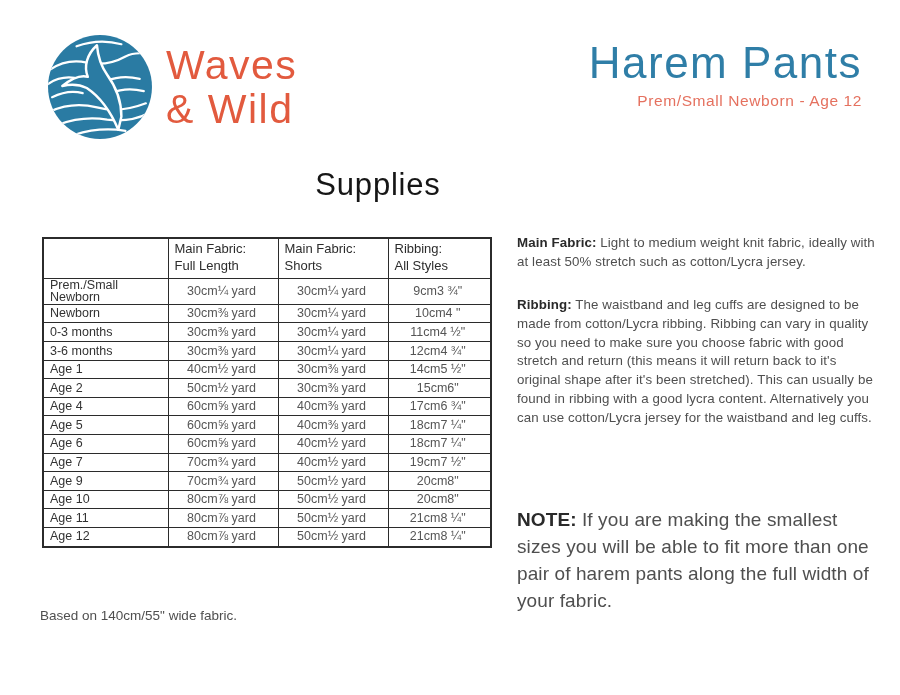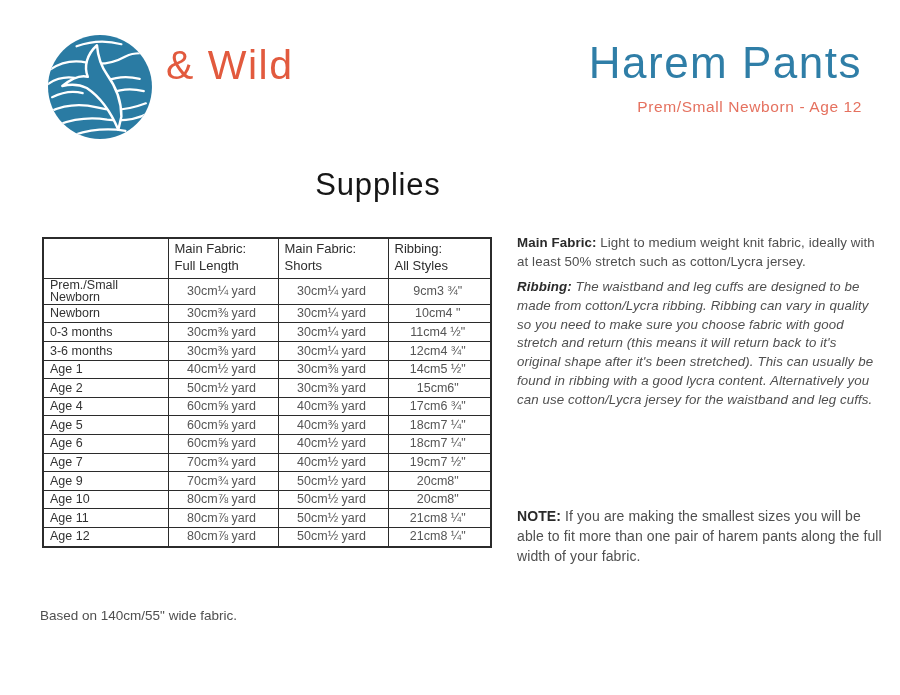--- a/index.html
+++ b/index.html
@@ -17,21 +17,21 @@
   .logo-tail { fill:var(--brand-blue); stroke:#ffffff; stroke-width:2.4; stroke-linejoin:round; }
   .brand-text {
     margin-top:10px; font-size:41px; line-height:1.08; font-weight:400;
     color:var(--brand-orange); letter-spacing:1.5px;
   }
   .title-block { position:absolute; right:38px; top:40px; text-align:right; }
   .page-title {
     font-size:44px; font-weight:300; color:var(--title-teal);
     letter-spacing:1.5px; line-height:1.05;
   }
-  .page-subtitle { margin-top:12px; font-size:15.5px; color:var(--subtitle-coral); letter-spacing:0.6px; }
+  .page-subtitle { margin-top:6px; font-size:15.5px; color:var(--subtitle-coral); letter-spacing:0.6px; }
 
   
   .section-title {
     position:absolute; left:0; top:167px; width:756px; text-align:center;
     font-size:31px; color:#161616; letter-spacing:0.8px; font-weight:400;
   }
 
   
   .supplies-table {
     position:absolute; left:42px; top:237px;
@@ -52,25 +52,25 @@
   .col-full  { width:110px; }
   .col-short { width:110px; }
   .col-rib   { width:103px; }
 
   
   .side-notes {
     position:absolute; left:517px; top:234px; width:362px;
     font-size:13.3px; line-height:1.42; color:#4f4f4f; letter-spacing:0.1px;
   }
   .side-notes p { margin:0; }
-  .side-notes p + p { margin-top:6px;font-style:italic; }
+  .side-notes p + p { margin-top:24px; }
   .side-notes b, .note-block b { color:#2a2a2a; font-weight:700; }
   .note-block {
     position:absolute; left:517px; top:507px; width:366px;
-    font-size:14px; line-height:1.42; color:#4f4f4f; letter-spacing:0.1px;
+    font-size:19px; line-height:1.42; color:#4f4f4f; letter-spacing:0.1px;
   }
 
   
   .footer-note { position:absolute; left:40px; top:608px; font-size:13.5px; color:#4f4f4f; }
 </style>
 </head>
 <body>
 
 <div class="page">
 
@@ -90,20 +90,21 @@
         <path d="M60,47 Q74,41 92,45"></path>
         <path d="M64,59 Q78,53 96,57"></path>
         <path d="M4,77 Q26,67 50,73 Q72,79 98,69"></path>
         <path d="M12,90 Q36,81 60,85 Q82,88 100,79"></path>
         <path d="M28,100 Q52,92 78,96"></path>
       </g>
       <path class="logo-tail" d="M16,52 C26,44 34,41 41,43 C37,33 40,21 50,12 C51,24 55,34 60,41
            C68,52 74,66 74,82 L71,95 C63,76 52,62 40,54 C32,50 24,50 16,52 Z"></path>
     </svg>
     <div class="brand-text">
+      <div>Waves</div>
       <div>&amp; Wild</div>
     </div>
   </div>
 
   <div class="title-block">
     <div class="page-title">Harem Pants</div>
     <div class="page-subtitle">Prem/Small Newborn - Age 12</div>
   </div>
 
   <div class="section-title">Supplies</div>

